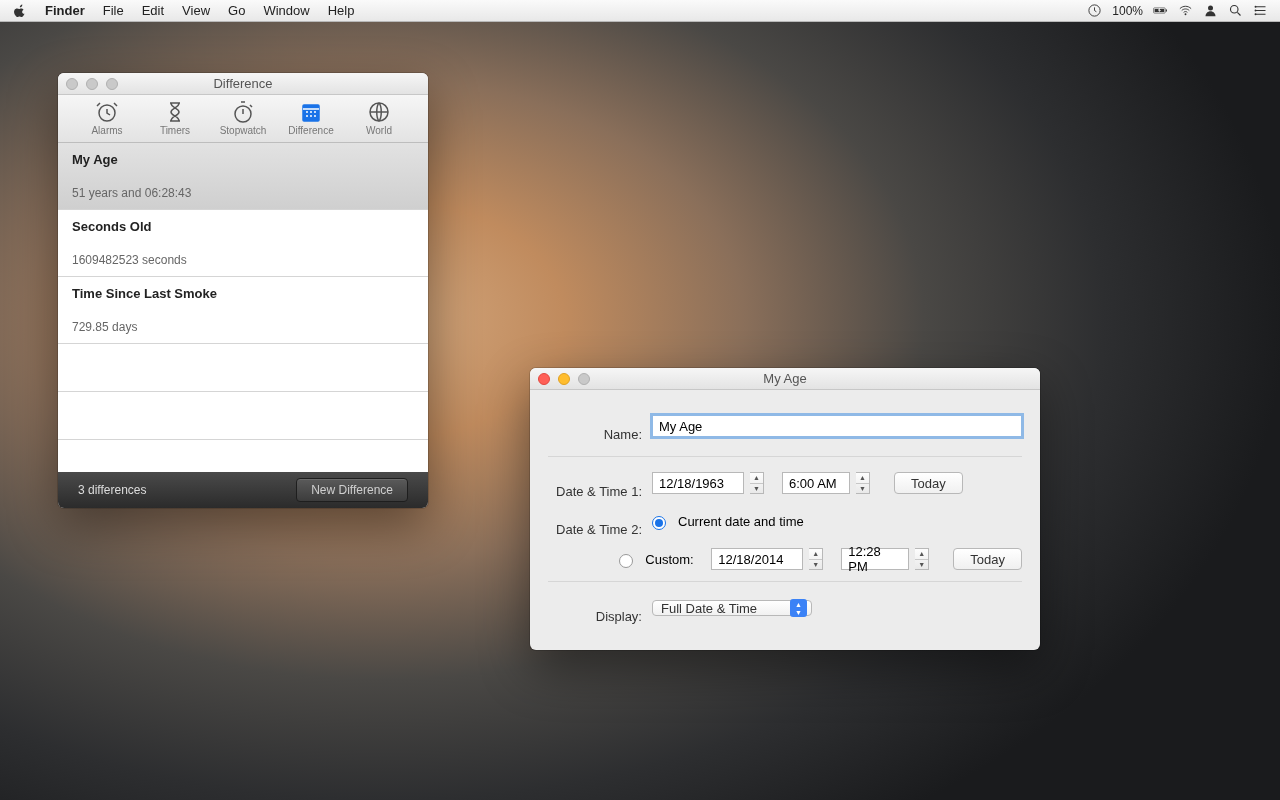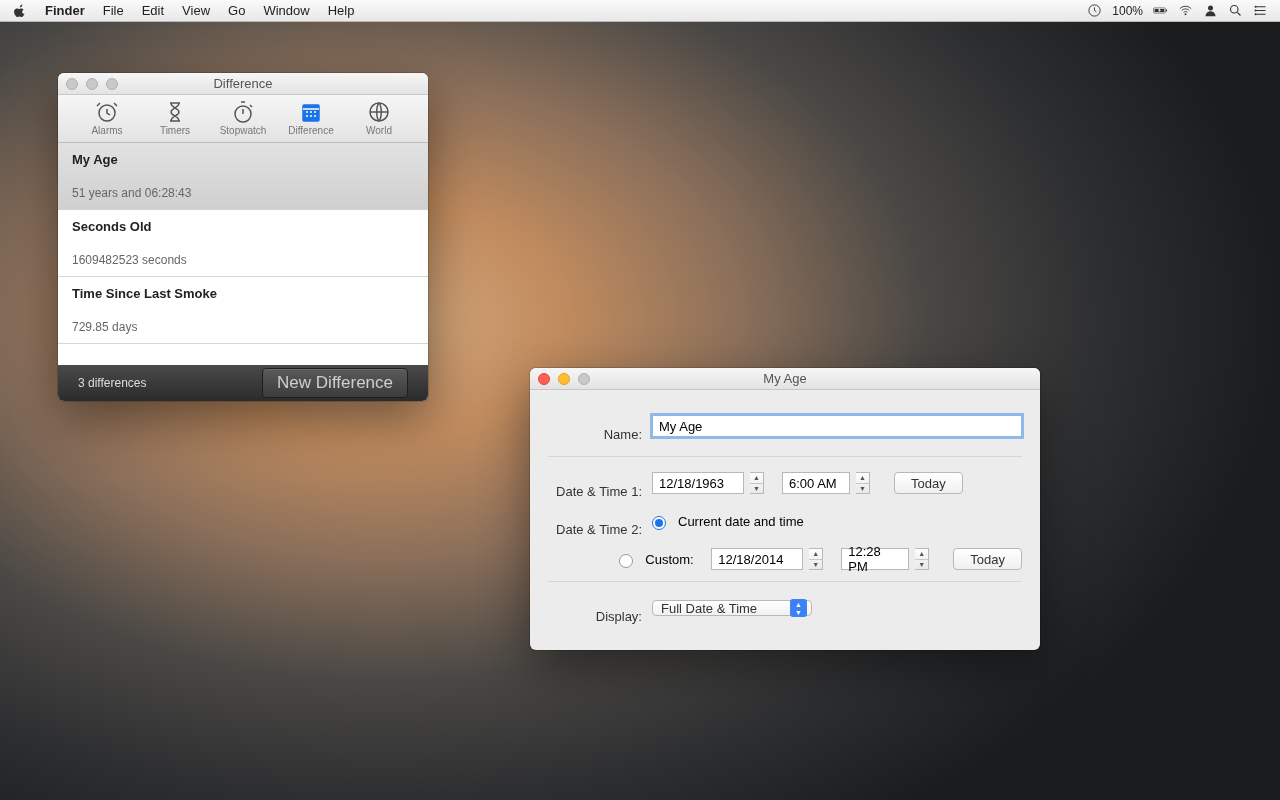--- a/index.html
+++ b/index.html
@@ -41,21 +41,21 @@
   position: relative;
 }
 .traffic { position: absolute; left: 8px; display: flex; gap: 8px; }
 .traffic span { width: 12px; height: 12px; border-radius: 50%; display: block; }
 .tl-close { background: #ff5f57; border: 1px solid #e1483f; }
 .tl-min   { background: #ffbd2e; border: 1px solid #e0a022; }
 .traffic.inactive span { background: #c9c9c9; border: 1px solid #b0b0b0; }
 .titlebar .title { margin: 0 auto; font-size: 13px; color: #555; }
 
 
-.win-diff { top: 73px; left: 58px; width: 370px; height: 328px; display: flex; flex-direction: column; }
+.win-diff { top: 73px; left: 58px; width: 370px; height: 435px; display: flex; flex-direction: column; }
 .toolbar {
   background: linear-gradient(to bottom, #f6f6f6, #e3e3e3);
   display: flex; justify-content: center; gap: 4px;
   padding: 4px 0 6px;
   border-bottom: 1px solid #bdbdbd;
   align-items: flex-end;
 }
 .tool-item { width: 64px; text-align: center; font-size: 10px; color: #777; }
 .tool-item.selected .tool-ico svg { stroke: #1a73e8; fill: #1a73e8; }
 .tool-item.selected .tool-ico { color:#1a73e8; }
@@ -82,21 +82,21 @@
   padding: 0 20px;
   color: #ddd; font-size: 12px;
 }
 .footer .btn {
   margin-left: auto;
   background: linear-gradient(to bottom, #5a5a5a, #3c3c3c);
   border: 1px solid #1e1e1e;
   color: #cfcfcf;
   padding: 4px 14px;
   border-radius: 4px;
-  font-size: 17px;
+  font-size: 12px;
   box-shadow: inset 0 1px 0 rgba(255,255,255,0.1);
 }
 
 
 .win-age { top: 368px; left: 530px; width: 510px; }
 .win-age .body { padding: 14px 18px 20px; }
 .form-row { display: flex; align-items: center; min-height: 32px; margin: 6px 0; }
 .form-row.first { margin-bottom: 14px; }
 .form-label { width: 104px; text-align: right; padding-right: 10px; font-size: 13px; color: #333; margin-top: 17px; }
 .divider { height: 1px; background: #d6d6d6; margin: 6px 0 10px; }

